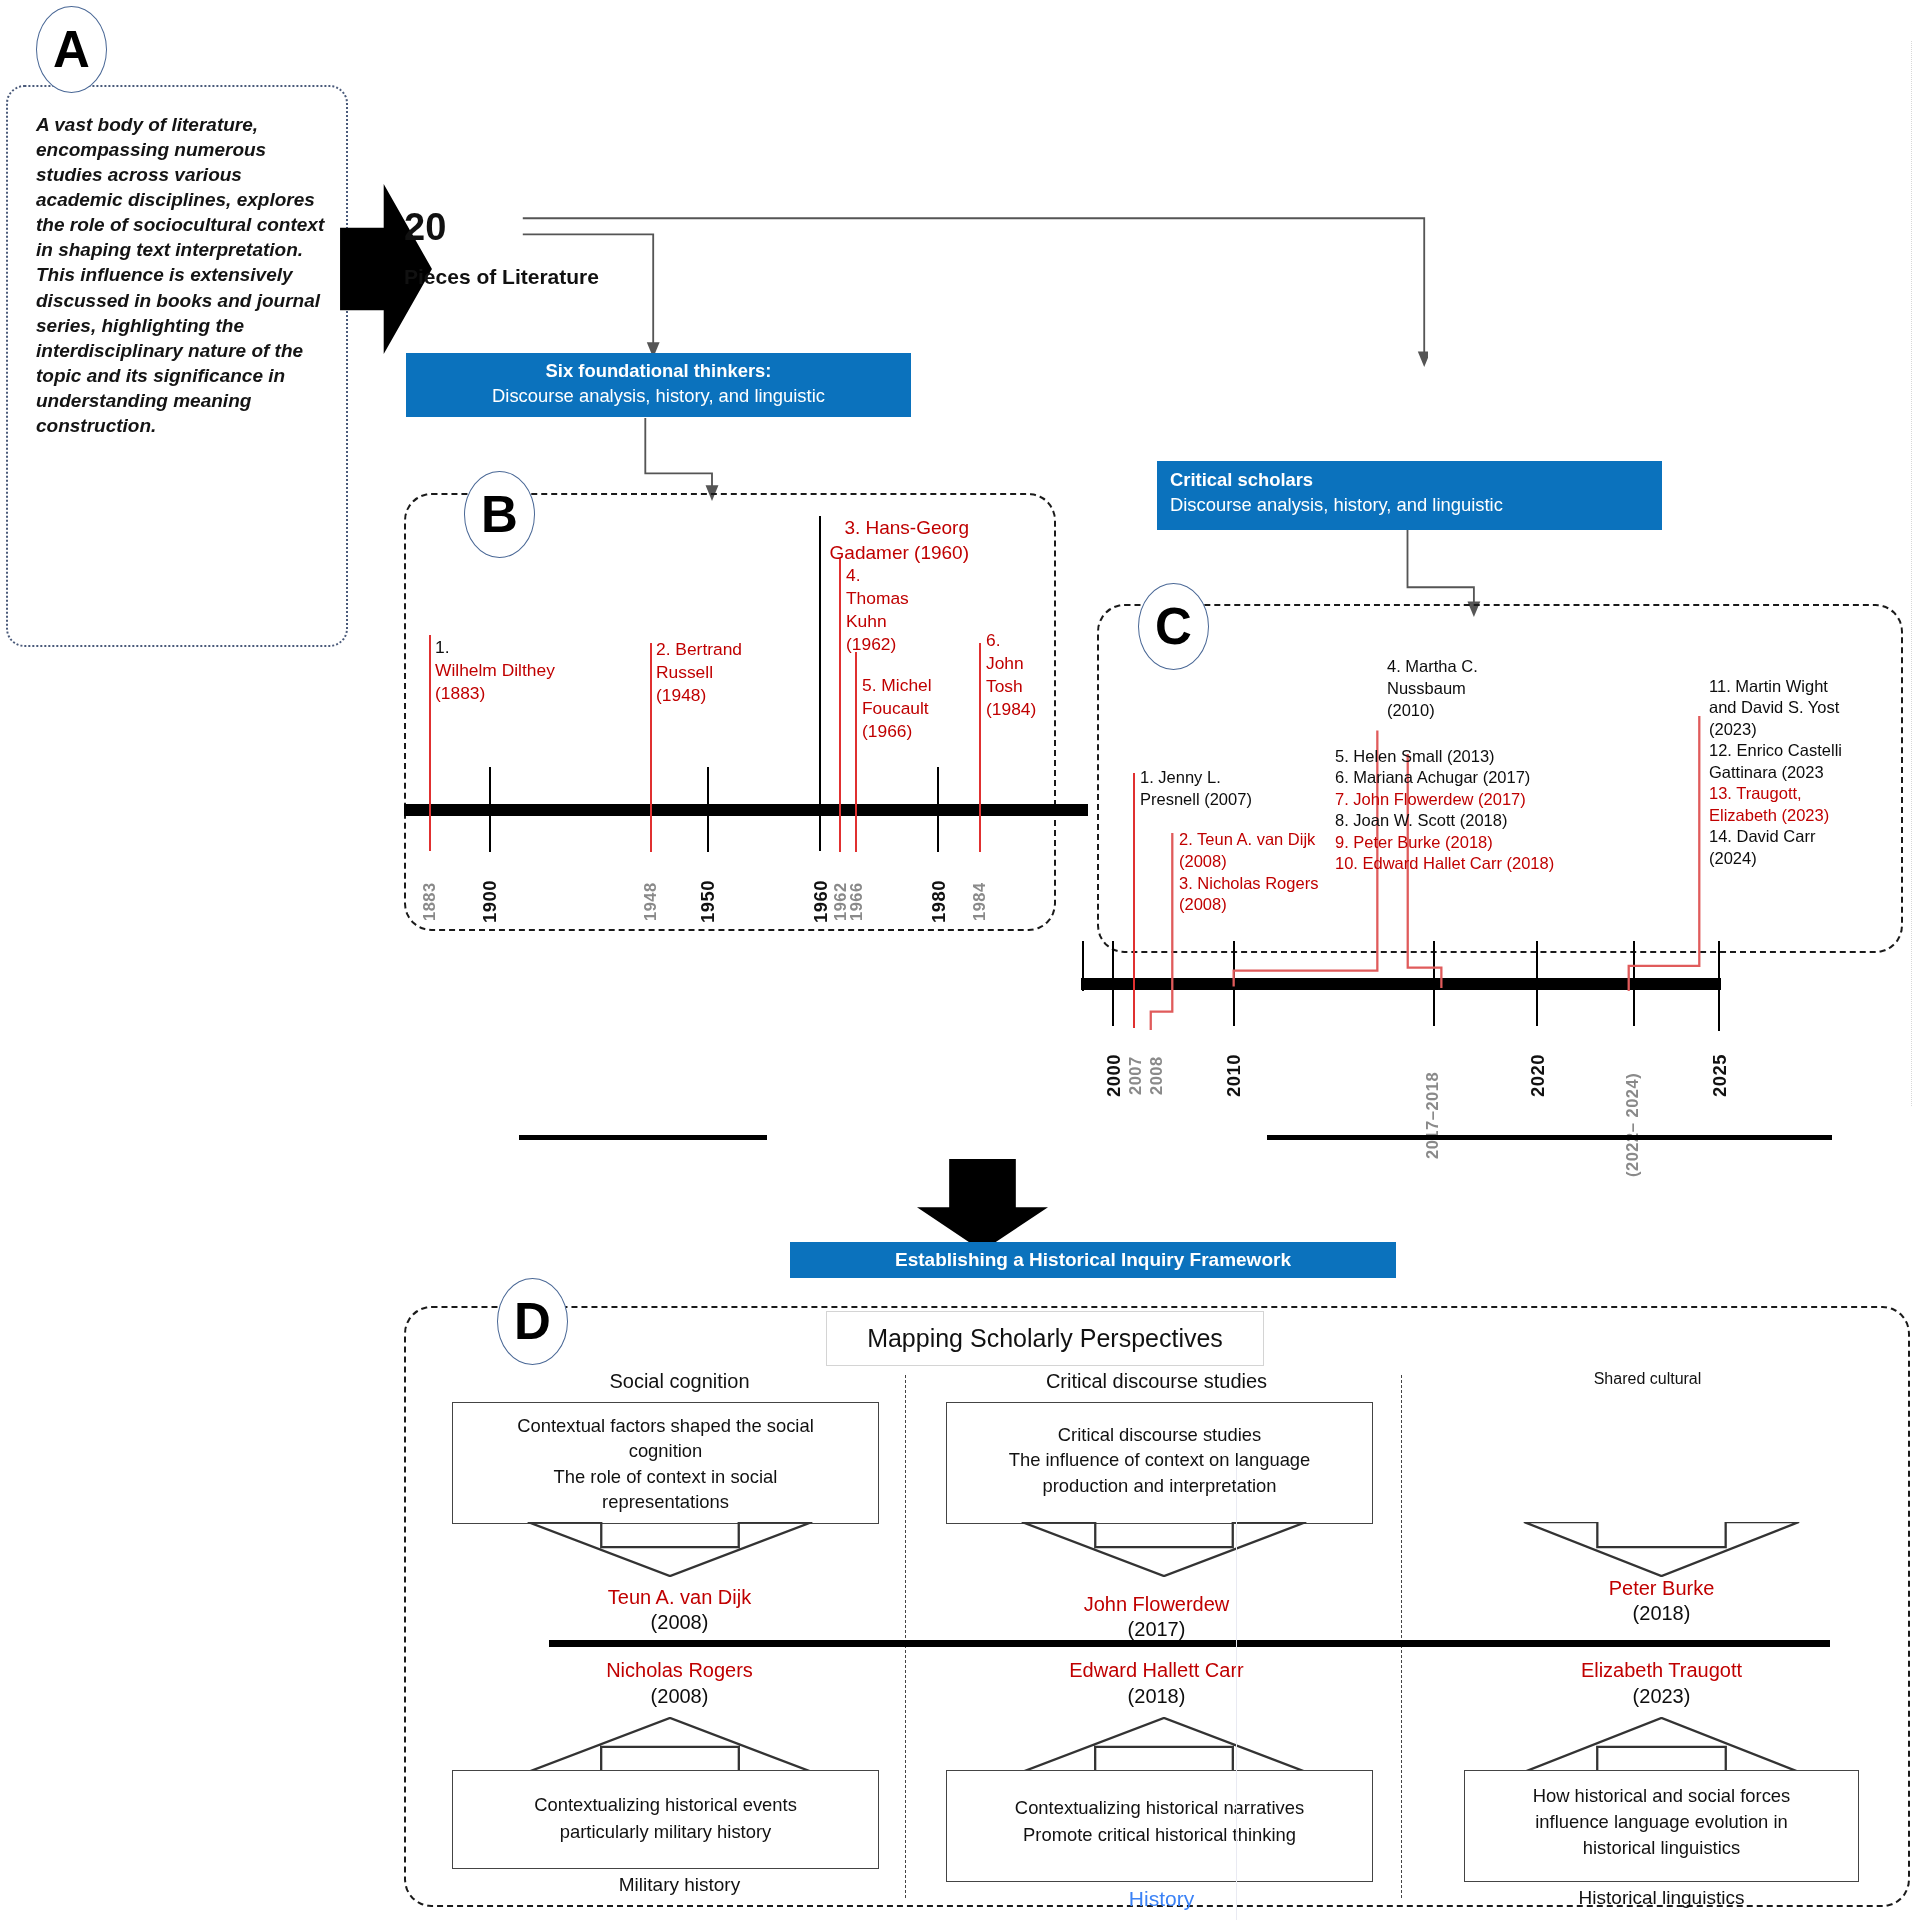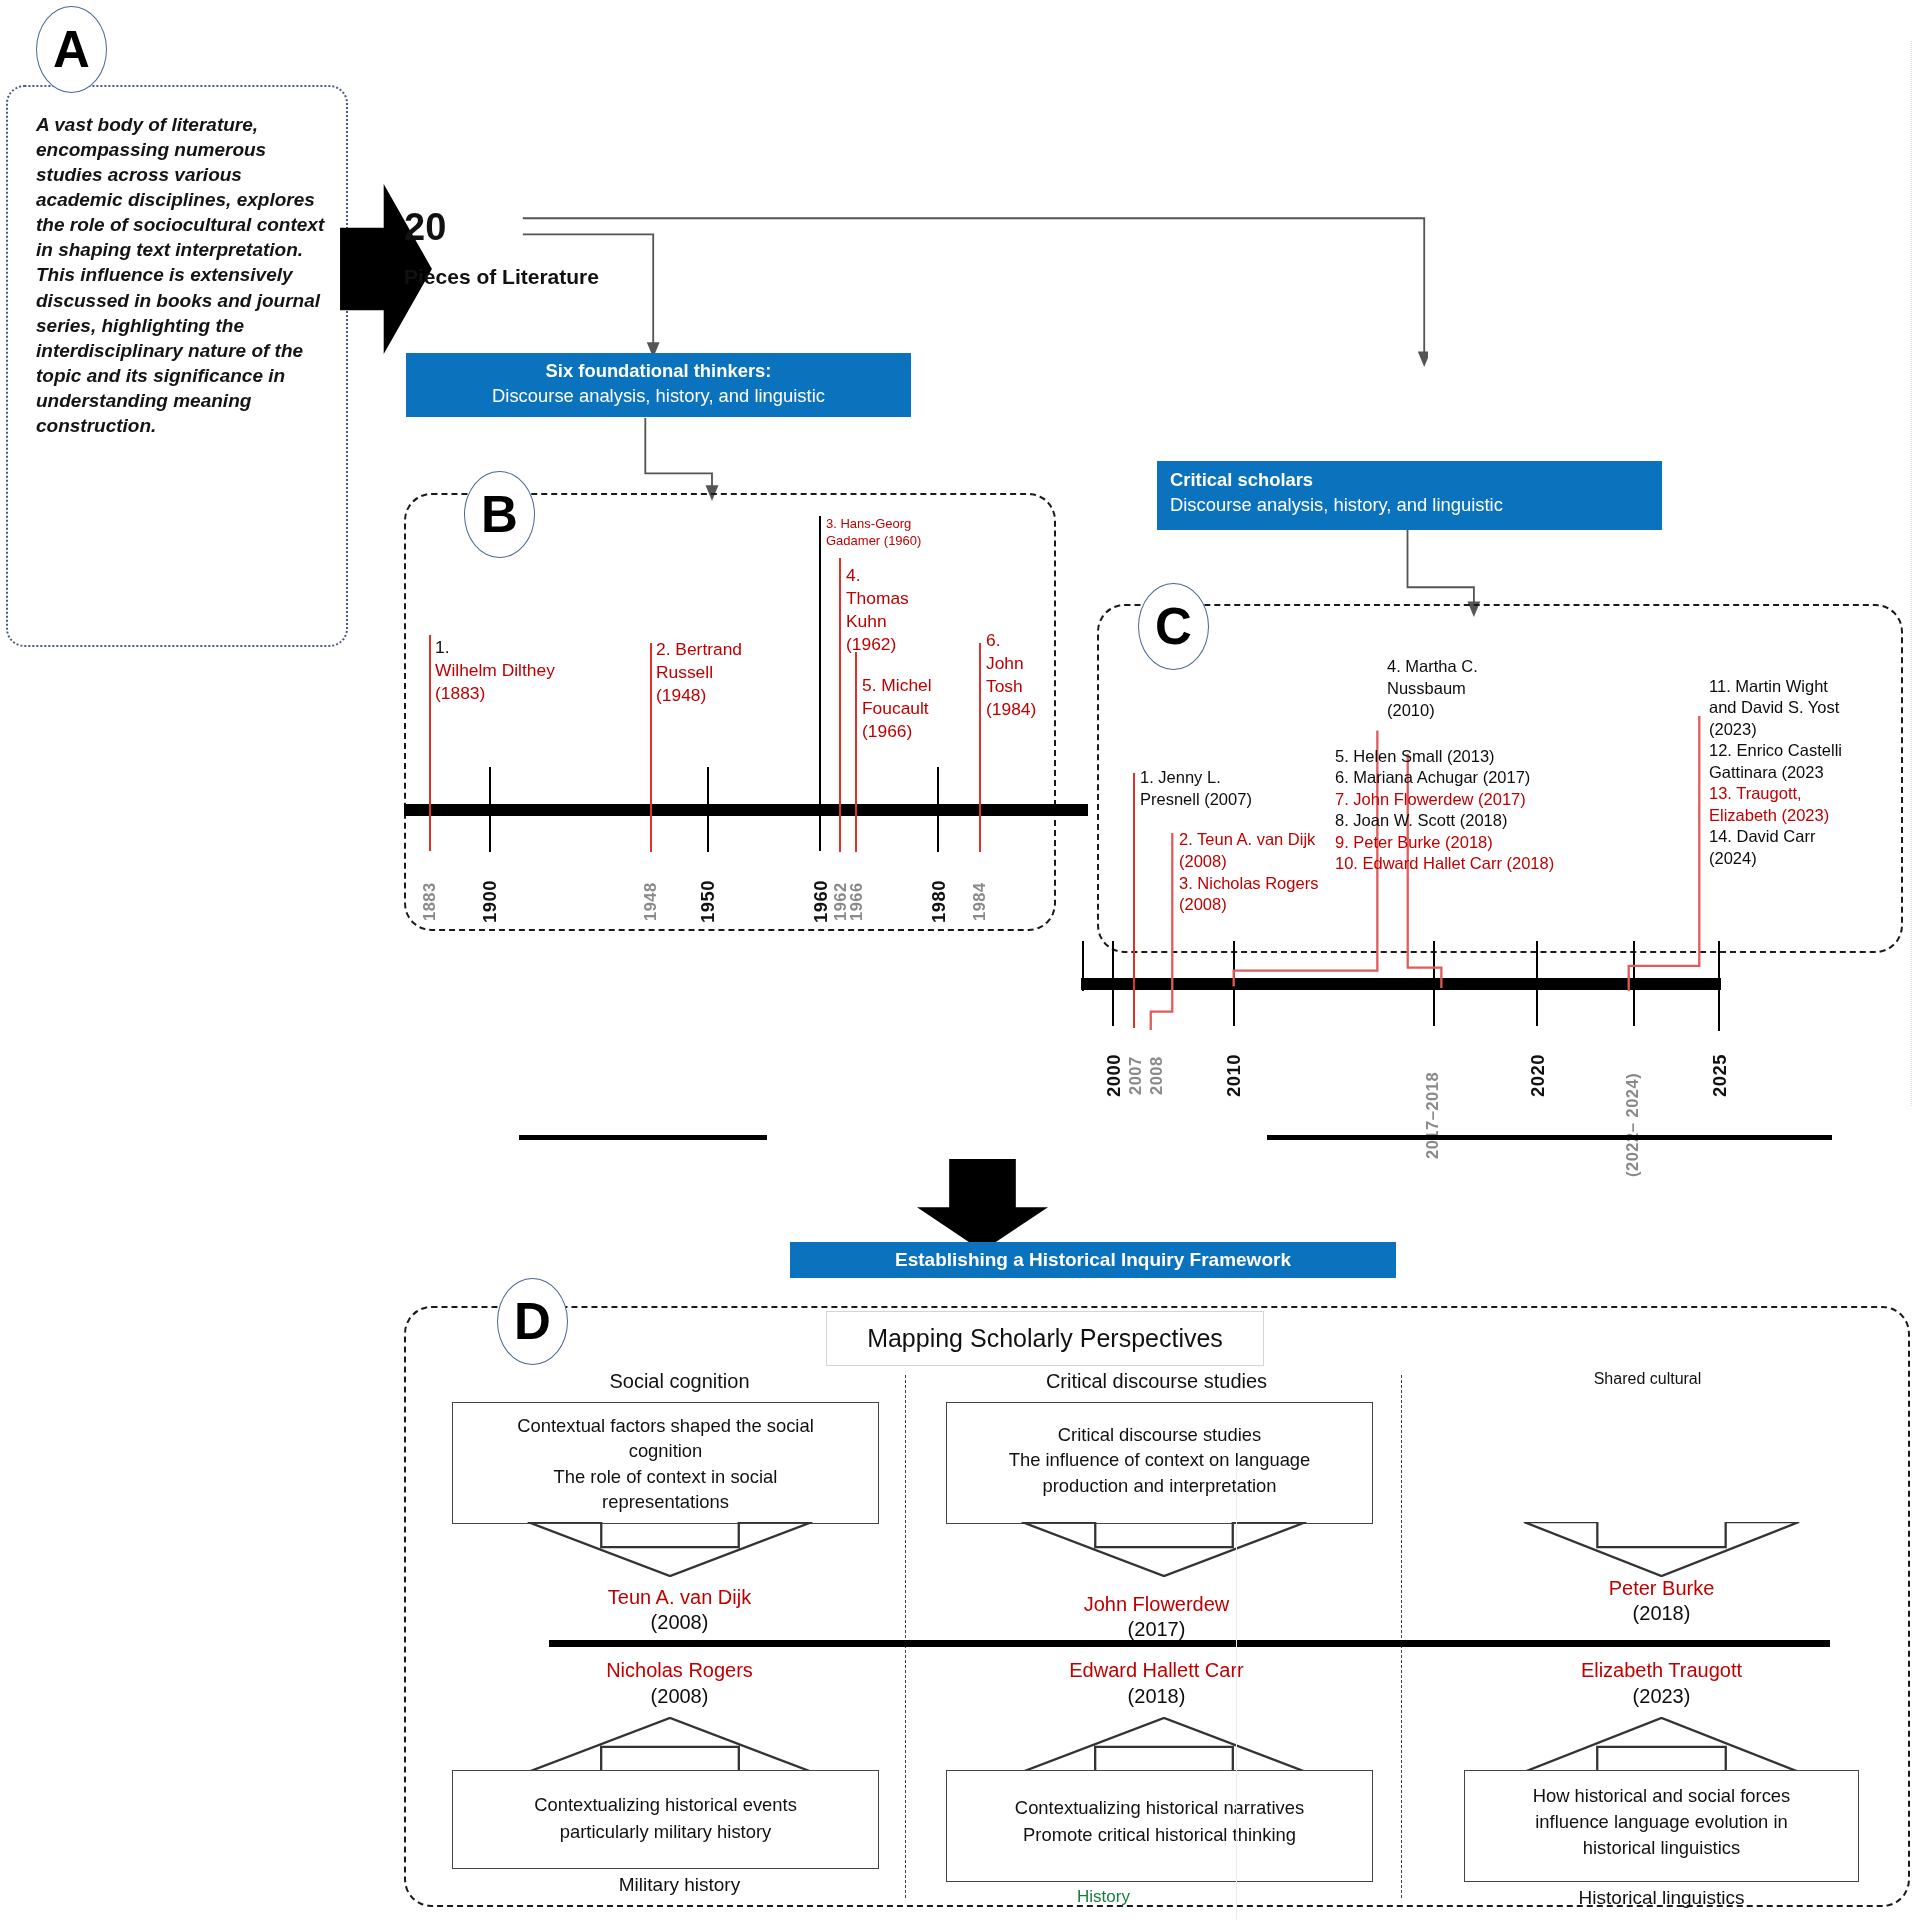--- a/index.html
+++ b/index.html
@@ -100,21 +100,21 @@
     <div class="red">Wilhelm Dilthey</div>
     <div class="red">(1883)</div>
   </div>
 
   <div class="abs red" style="left:656px;top:638px;width:138px;font-size:17.4px;line-height:1.32;">
     <div>2. Bertrand</div>
     <div>Russell</div>
     <div>(1948)</div>
   </div>
 
-  <div class="abs red" style="left:826px;top:515px;width:165px;font-size:13px;line-height:1.32;">
+  <div class="abs red" style="left:804px;top:515px;width:165px;font-size:19px;line-height:1.32;text-align:right;">
     <div>3. Hans-Georg</div>
     <div>Gadamer (1960)</div>
   </div>
 
   <div class="abs red" style="left:846px;top:564px;width:92px;font-size:17.4px;line-height:1.32;">
     <div>4.</div>
     <div>Thomas</div>
     <div>Kuhn</div>
     <div>(1962)</div>
   </div>
@@ -278,21 +278,21 @@
   <div class="abs ctr blk" style="left:973px;top:1618px;width:367px;font-size:20px;">(2017)</div>
   <div class="abs ctr red" style="left:973px;top:1659px;width:367px;font-size:20px;">Edward Hallett Carr</div>
   <div class="abs ctr blk" style="left:973px;top:1685px;width:367px;font-size:20px;">(2018)</div>
   <svg class="abs" style="left:1008px;top:1717px;" width="312" height="56" viewBox="0 0 680 122">
     <polygon points="340,2 650,120 490,120 490,65 190,65 190,120 30,120" fill="none" stroke="#333" stroke-width="5"></polygon>
   </svg>
   <div class="abs wbox ctr" style="left:946px;top:1770px;width:427px;height:112px;padding-top:24px;font-size:18.4px;line-height:1.45;color:#111;">
     <div>Contextualizing historical narratives</div>
     <div>Promote critical historical thinking</div>
   </div>
-  <div class="abs ctr" style="left:920px;top:1887px;width:367px;font-size:17px;color:#15803d;">History</div>
+  <div class="abs ctr" style="left:978px;top:1887px;width:367px;font-size:21px;color:#3b82f6;">History</div>
 
   <div class="abs ctr" style="left:1464px;top:1370px;width:367px;font-size:16px;color:#111;">Shared cultural</div>
   <svg class="abs" style="left:1510px;top:1522px;" width="303" height="55" viewBox="0 0 660 120">
     <polygon points="30,0 190,0 190,55 470,55 470,0 630,0 330,118" fill="none" stroke="#333" stroke-width="5"></polygon>
   </svg>
   <div class="abs ctr red" style="left:1464px;top:1577px;width:395px;font-size:20px;">Peter Burke</div>
   <div class="abs ctr blk" style="left:1464px;top:1602px;width:395px;font-size:20px;">(2018)</div>
   <div class="abs ctr red" style="left:1464px;top:1659px;width:395px;font-size:20px;">Elizabeth Traugott</div>
   <div class="abs ctr blk" style="left:1464px;top:1685px;width:395px;font-size:20px;">(2023)</div>
   <svg class="abs" style="left:1510px;top:1717px;" width="303" height="56" viewBox="0 0 660 122">

